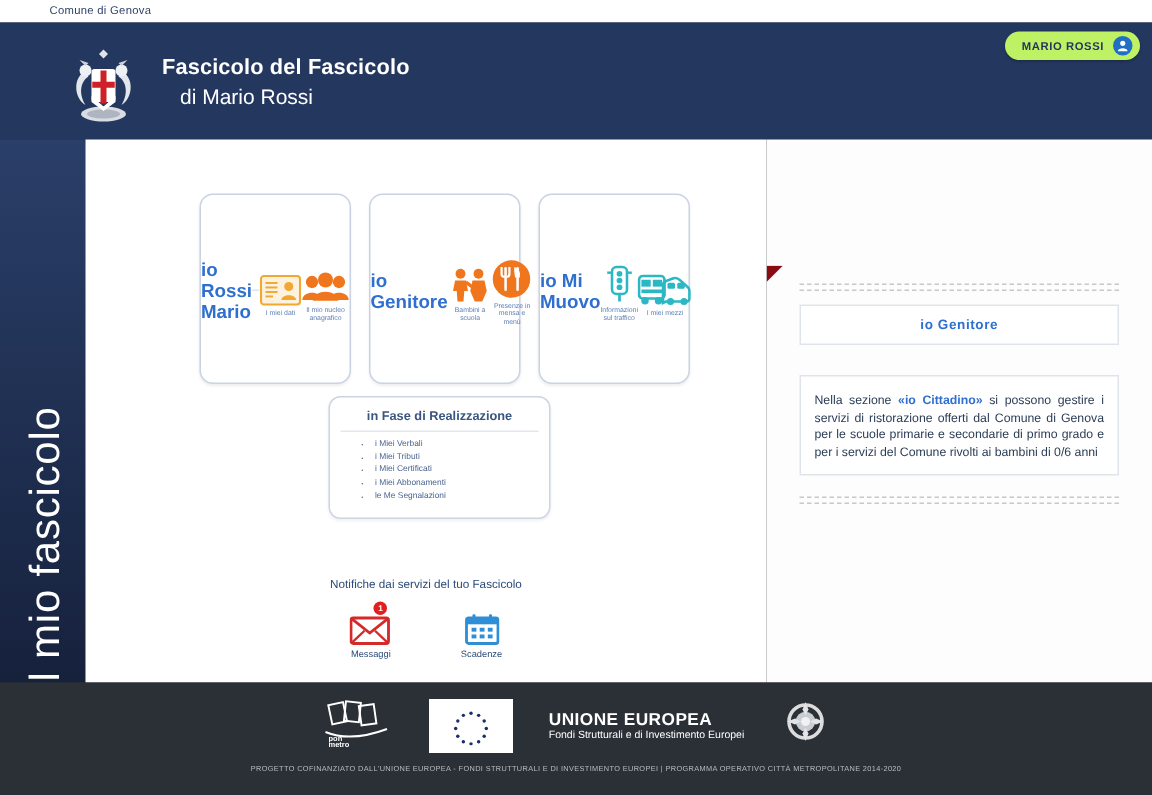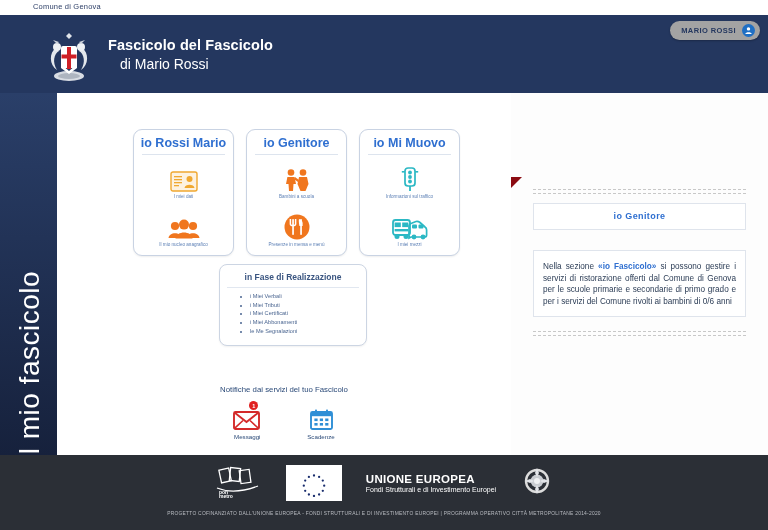--- a/index.html
+++ b/index.html
@@ -27,21 +27,21 @@
     background: #24375f;
   }
   .crest { position: absolute; left: 42px; top: 17px; width: 54px; height: 54px; }
   .title-wrap { position: absolute; left: 108px; top: 22px; color: #fff; }
   .title-1 { font-size: 14.5px; font-weight: bold; letter-spacing: .1px; }
   .title-2 { font-size: 14px; margin-top: 3px; margin-left: 12px; font-weight: normal; }
 
   
   .user-pill {
     position: absolute; right: 8px; top: 6px;
-    background: #a3a3a3; border-radius: 11px;
+    background: #bef264; border-radius: 11px;
     height: 19px; padding: 0 5px 0 11px;
     display: flex; align-items: center; gap: 6px;
     box-shadow: 0 1px 2px rgba(0,0,0,.25);
   }
   .user-pill .uname { font-size: 7.5px; font-weight: bold; color: #24375f; letter-spacing: .4px; }
   .user-pill .uicon {
     width: 13px; height: 13px; border-radius: 50%;
     background: #1f6fc4; display: flex; align-items: center; justify-content: center;
   }
   .user-pill .uicon svg { display: block; }
@@ -64,21 +64,21 @@
     background: #ffffff;
   }
 
   
   .cards { position: absolute; left: 76px; top: 36px; display: flex; gap: 12px; }
   .card {
     width: 101px; height: 127px;
     border: 1px solid #c9d3e3; border-radius: 9px;
     background: #fff; padding-top: 5px;
     box-shadow: 0 1px 2px rgba(0,0,0,.07);
-    display: flex; flex-direction: column; align-items: center;
+    display: flex; flex-direction: row; align-items: center;
   }
   .card-title { font-size: 12.5px; font-weight: bold; color: #2f6fd0; padding: 1px 0 4px; }
   .card-sep { width: 84%; height: 1px; background: #dde4ee; margin-bottom: 3px; }
   .tile {
     flex: 1; width: 100%;
     display: flex; flex-direction: column; align-items: center; justify-content: center;
     gap: 2px;
   }
   .tile .lbl { font-size: 4.6px; color: #5b7fb5; text-align: center; line-height: 1.1; }
   .ico { height: 26px; display: flex; align-items: flex-end; justify-content: center; }
@@ -366,21 +366,21 @@
     <div class="dash-line"></div>
   </div>
 
   <div class="ibox">
     <h5>io Genitore</h5>
   </div>
 
   <div style="height:11px"></div>
 
   <div class="ibox">
-    <p class="just"><span>Nella sezione </span><span class="hl">«io Fascicolo»</span><span> si possono gestire i servizi di ristorazione offerti dal Comune di Genova per le scuole primarie e secondarie di primo grado e per i servizi del Comune rivolti ai bambini di 0/6 anni</span></p>
+    <p class="just"><span>Nella sezione </span><span class="hl">«io Cittadino»</span><span> si possono gestire i servizi di ristorazione offerti dal Comune di Genova per le scuole primarie e secondarie di primo grado e per i servizi del Comune rivolti ai bambini di 0/6 anni</span></p>
   </div>
 
   <div style="height:14px"></div>
 
   <div class="dashes">
     <div class="dash-line"></div>
     <div class="dash-line"></div>
   </div>
 </div>
 

